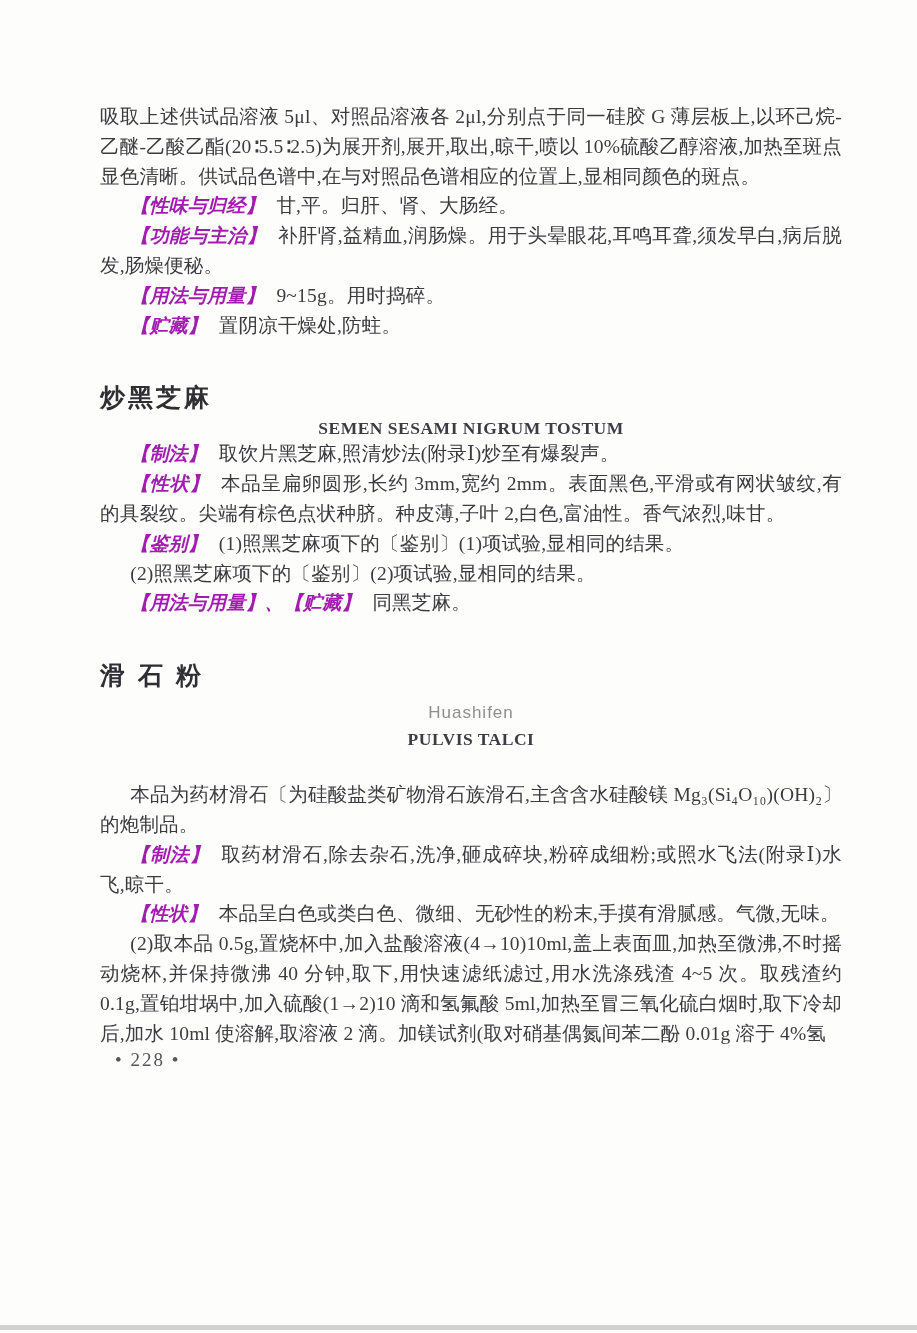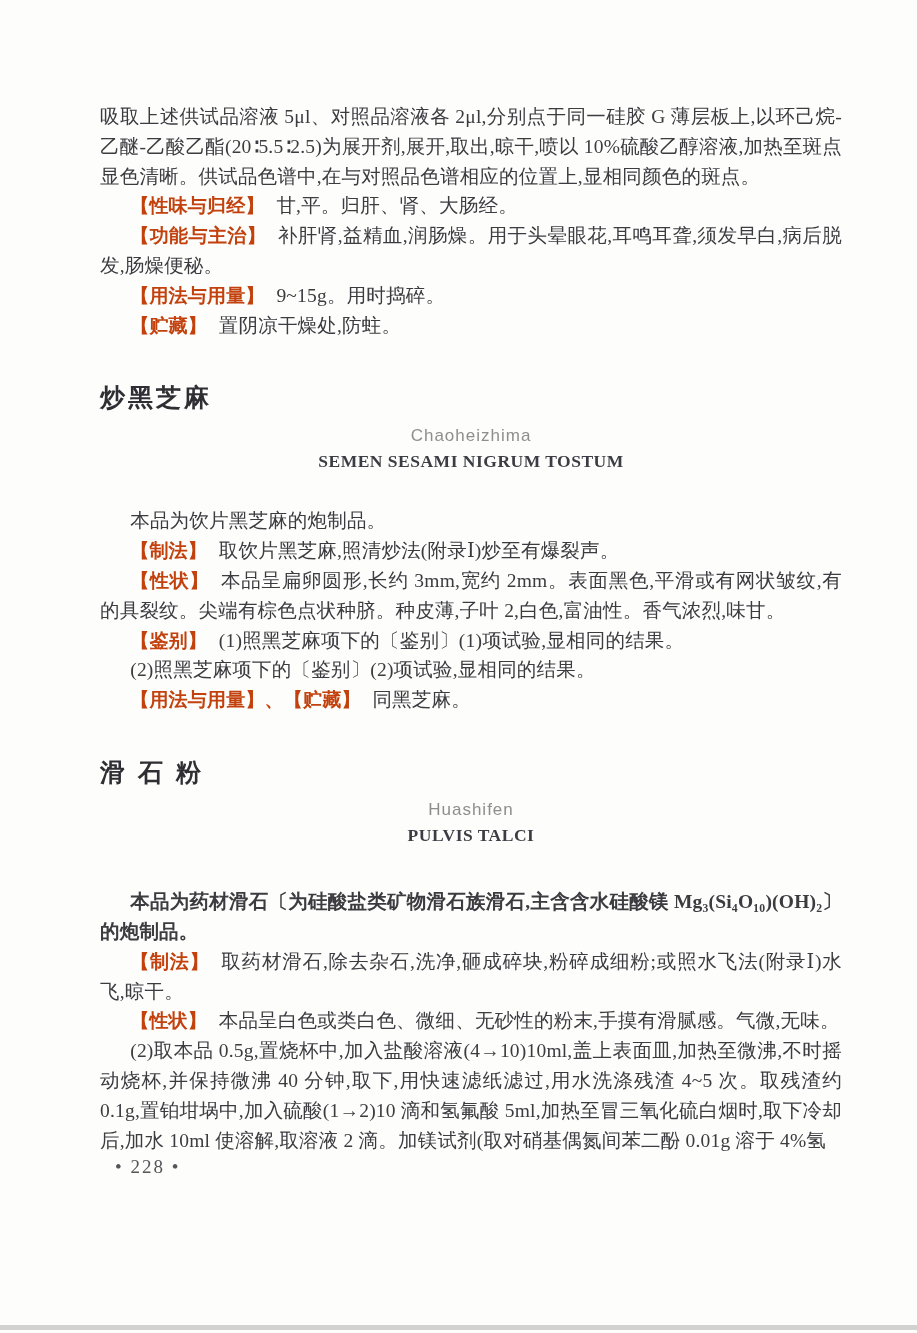--- a/index.html
+++ b/index.html
@@ -20,21 +20,21 @@
   .body-p{
     margin:0;
     font-size:19.5px;line-height:29.8px;
     text-align:justify;
     text-indent:1.55em;
     letter-spacing:0.2px;
   }
   .body-p.no-indent{text-indent:0;}
   .lbl{
     font-family:"Liberation Sans","DejaVu Sans",sans-serif;
-    font-weight:700;color:#c2410c;font-size:19px;
+    font-weight:700;color:#a21caf;font-size:19px;font-style:italic;
   }
   .lbl:not(:empty){margin-right:0.62em;}
   .title-zh{
     margin:42px 0 0 0;
     text-align:left;
     font-family:"Liberation Sans","DejaVu Sans",sans-serif;
     font-weight:700;font-size:25px;line-height:1.25;
     color:#2e2e33;letter-spacing:3px;
   }
   .title-pinyin{
@@ -43,21 +43,21 @@
     font-weight:400;font-size:17px;line-height:1.3;
     color:#8e8e8e;letter-spacing:1px;
   }
   .title-latin{
     margin-top:3px;text-align:center;
     font-family:"Liberation Serif","DejaVu Serif",serif;
     font-weight:700;font-size:17.5px;line-height:1.3;
     color:#3c3c44;letter-spacing:0.5px;
   }
   .first-after-title{margin-top:34px;}
-  .first-after-title-c{margin-top:40px;font-weight:bold;}
+  .first-after-title-c{margin-top:30px;}
   .page-footer{
     margin:2px 0 0 0;
     padding-left:15px;
     font-size:19px;line-height:20px;color:#55555a;
     letter-spacing:2px;
   }
   .scan-edge{
     position:absolute;left:0;right:0;bottom:3px;height:5px;
     background:#d2d2d0;
   }
@@ -71,23 +71,21 @@
     <section>
       <p class="body-p no-indent"><b class="lbl"></b><span>吸取上述供试品溶液 5μl、对照品溶液各 2μl,分别点于同一硅胶 G 薄层板上,以环己烷-乙醚-乙酸乙酯(20∶5.5∶2.5)为展开剂,展开,取出,晾干,喷以 10%硫酸乙醇溶液,加热至斑点显色清晰。供试品色谱中,在与对照品色谱相应的位置上,显相同颜色的斑点。</span></p>
       <p class="body-p"><b class="lbl">【性味与归经】</b><span>甘,平。归肝、肾、大肠经。</span></p>
       <p class="body-p"><b class="lbl">【功能与主治】</b><span>补肝肾,益精血,润肠燥。用于头晕眼花,耳鸣耳聋,须发早白,病后脱发,肠燥便秘。</span></p>
       <p class="body-p"><b class="lbl">【用法与用量】</b><span>9~15g。用时捣碎。</span></p>
       <p class="body-p"><b class="lbl">【贮藏】</b><span>置阴凉干燥处,防蛀。</span></p>
     </section>
 
     <section>
       <h1 class="title-zh">炒黑芝麻</h1>
-      <div class="title-pinyin">Chaoheizhima</div>
       <div class="title-latin">SEMEN SESAMI NIGRUM TOSTUM</div>
-      <p class="body-p first-after-title"><b class="lbl"></b><span>本品为饮片黑芝麻的炮制品。</span></p>
       <p class="body-p"><b class="lbl">【制法】</b><span>取饮片黑芝麻,照清炒法(附录Ⅰ)炒至有爆裂声。</span></p>
       <p class="body-p"><b class="lbl">【性状】</b><span>本品呈扁卵圆形,长约 3mm,宽约 2mm。表面黑色,平滑或有网状皱纹,有的具裂纹。尖端有棕色点状种脐。种皮薄,子叶 2,白色,富油性。香气浓烈,味甘。</span></p>
       <p class="body-p"><b class="lbl">【鉴别】</b><span>(1)照黑芝麻项下的〔鉴别〕(1)项试验,显相同的结果。</span></p>
       <p class="body-p"><b class="lbl"></b><span>(2)照黑芝麻项下的〔鉴别〕(2)项试验,显相同的结果。</span></p>
       <p class="body-p"><b class="lbl">【用法与用量】、【贮藏】</b><span>同黑芝麻。</span></p>
     </section>
 
     <section>
       <h1 class="title-zh">滑 石 粉</h1>
       <div class="title-pinyin">Huashifen</div>

